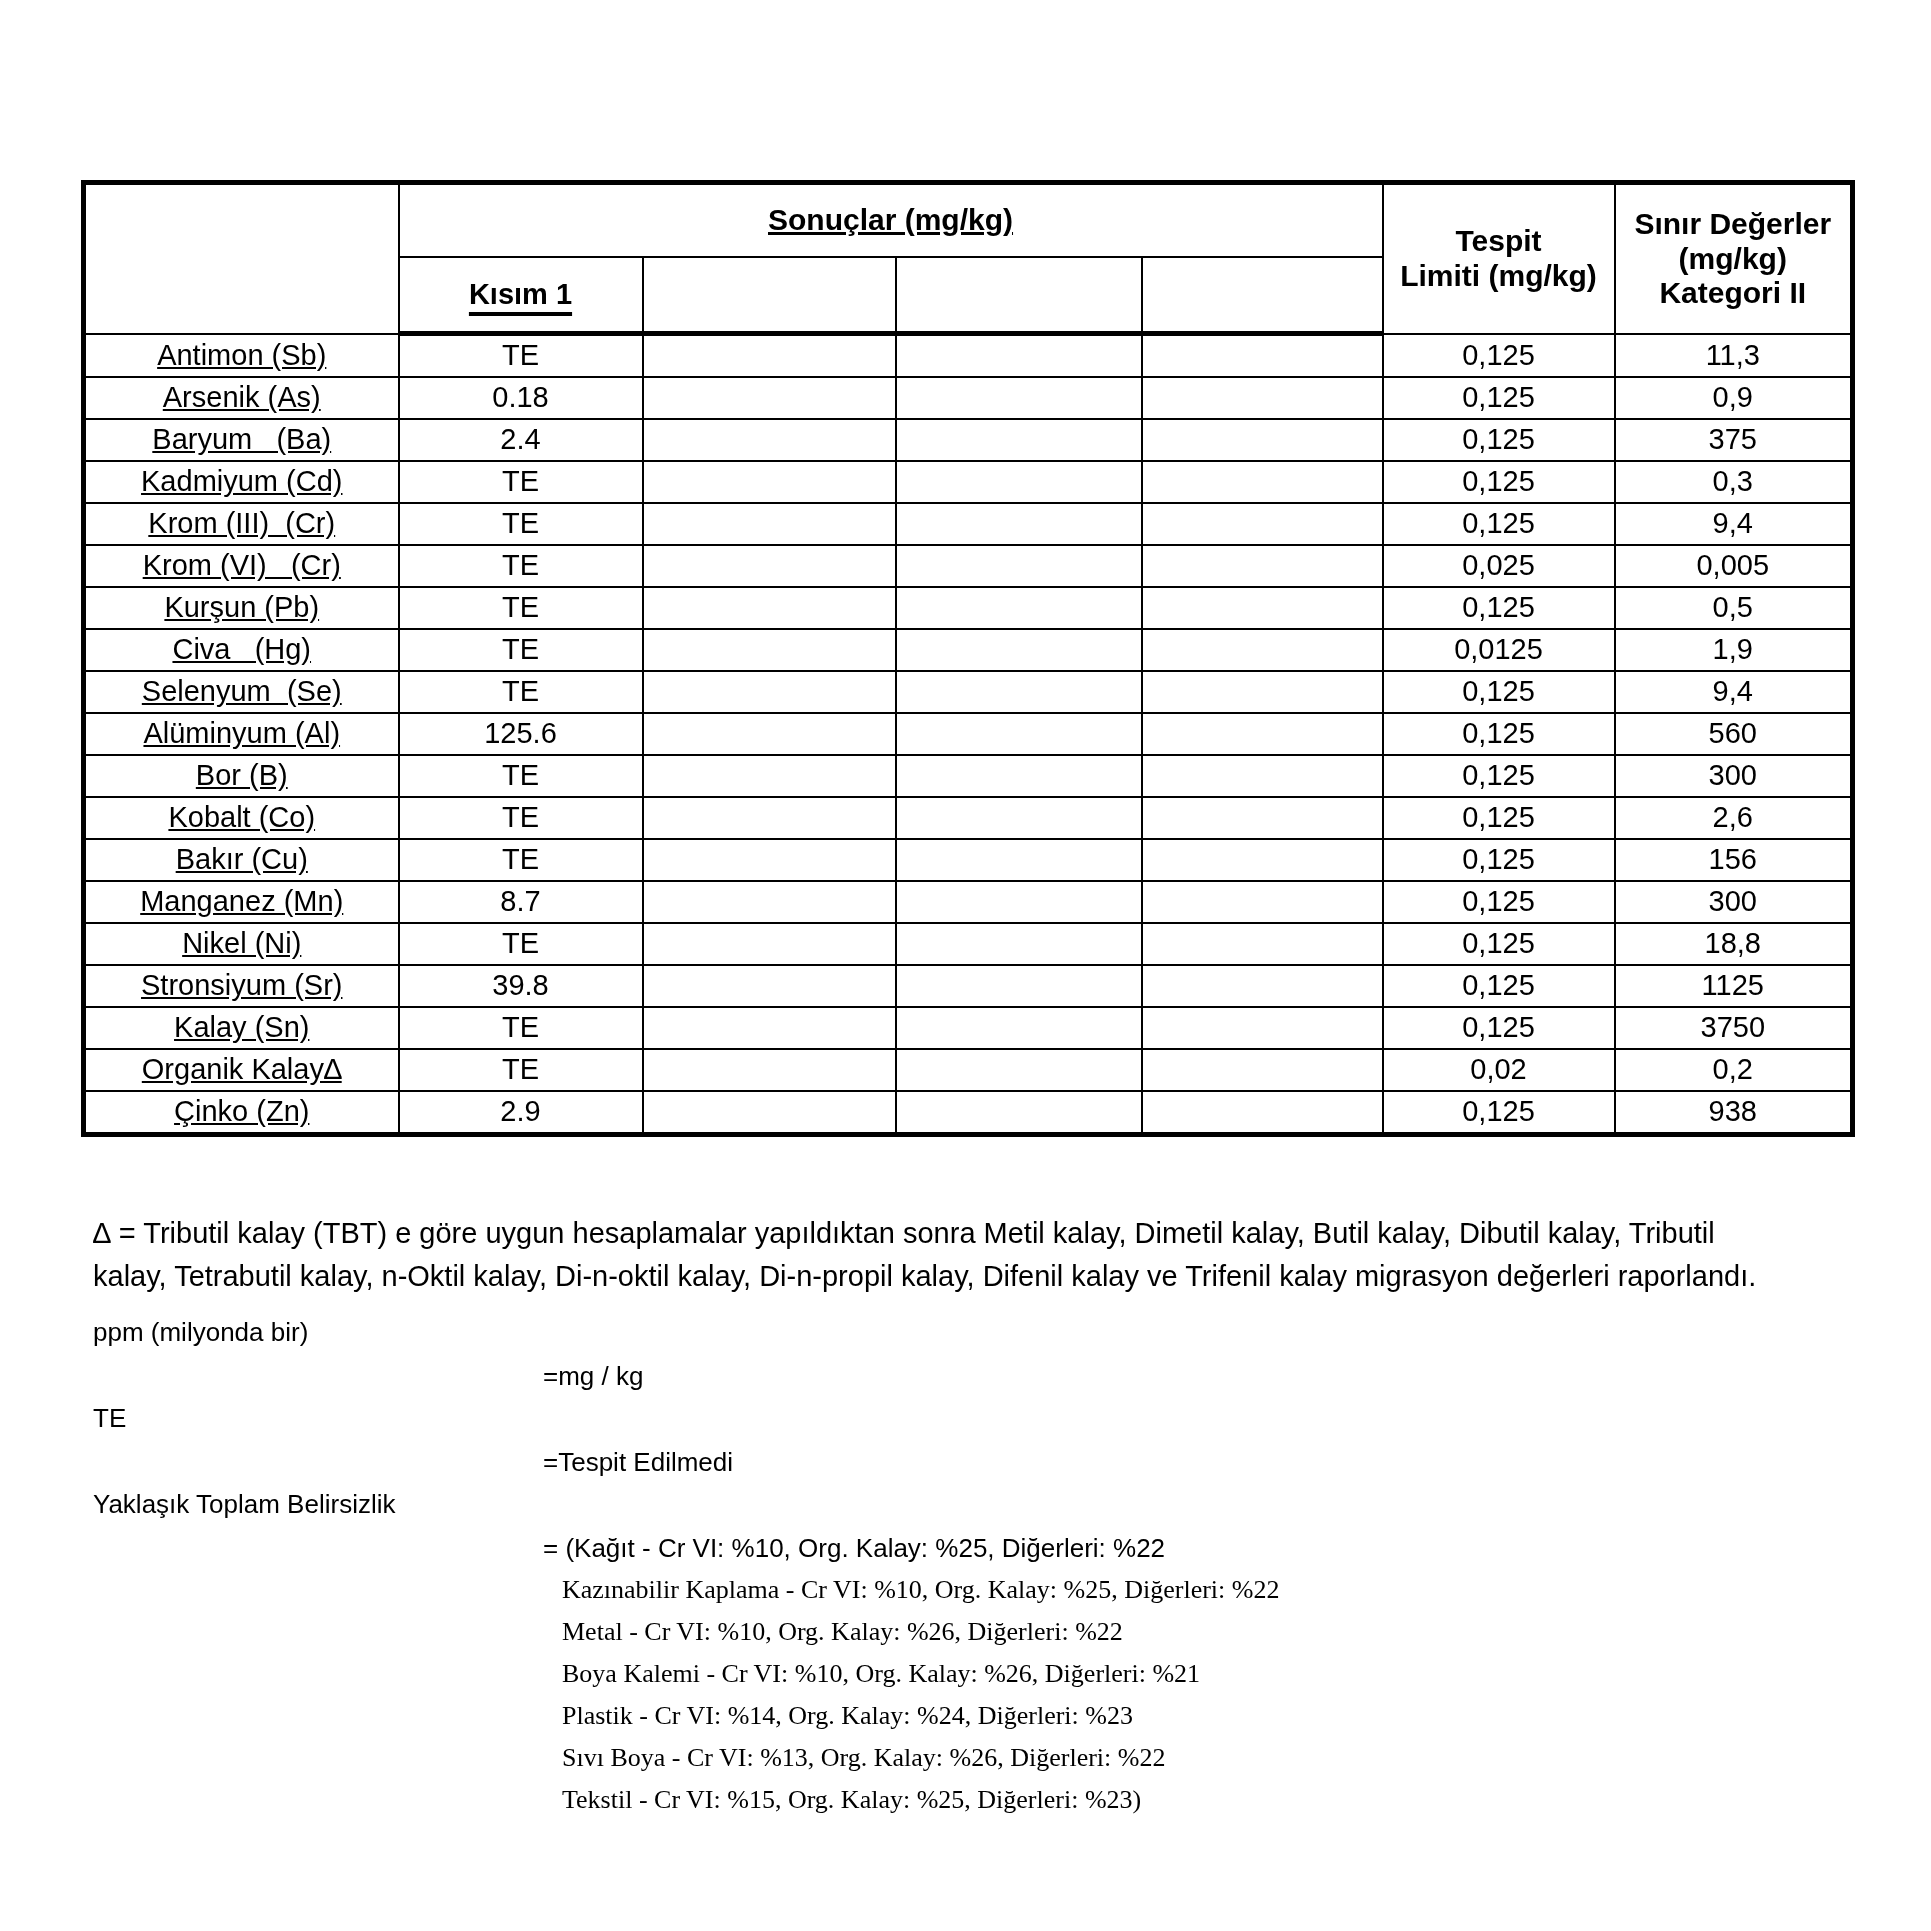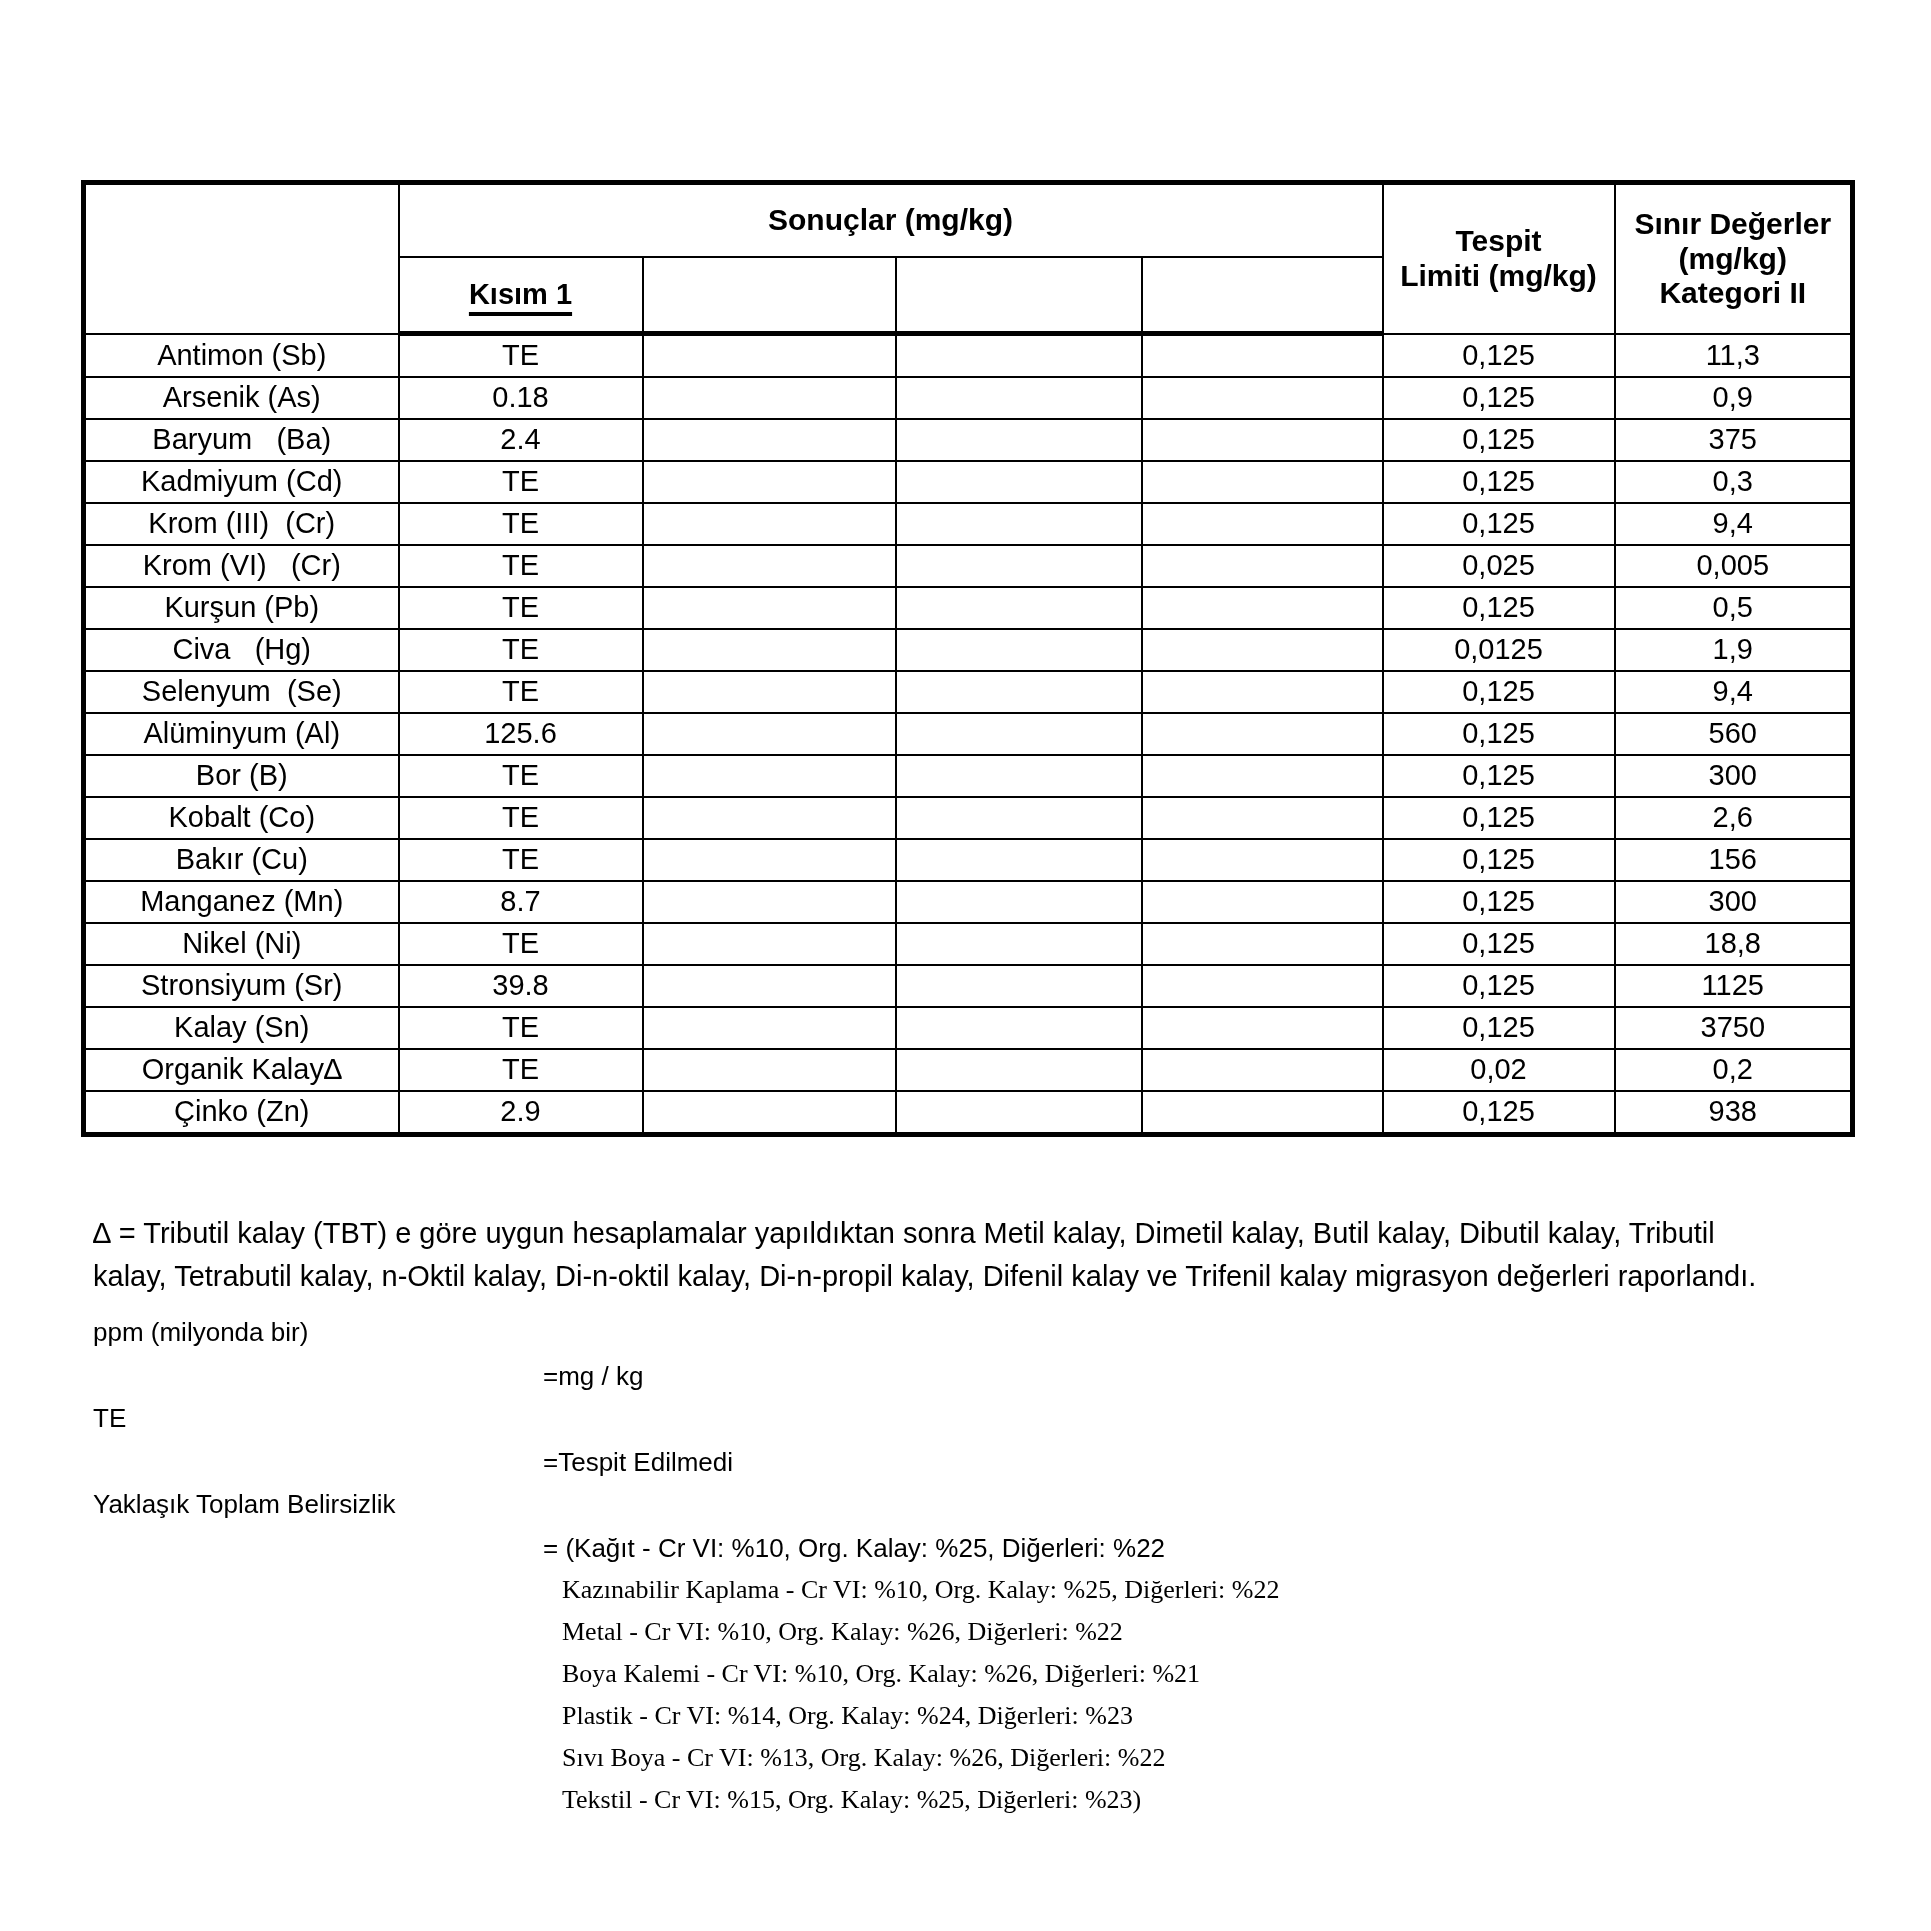--- a/index.html
+++ b/index.html
@@ -32,21 +32,21 @@
   table.results td {
     border: 2.9px solid #000;
     text-align: center;
     vertical-align: middle;
     padding: 0;
     font-size: 29px;
     line-height: 1.15;
     overflow: hidden;
   }
   
-  td.thick-r { border-right-width: 5.8px; }
+  td.thick-r { border-right-width: 5.8px; text-decoration: underline; }
   td.med-r   { border-right-width: 4.8px; }
 
   
   tr.hdr1 td { height: 71px; font-weight: bold; font-size: 30px; }
   tr.hdr2 td { height: 73px; border-bottom-width: 5.8px; text-align: center; }
   td.corner-cell { border-bottom-width: 5.8px; }
   td.results-group { border-bottom-width: 3.9px; }
   td.rowspan-hdr {
     font-weight: bold;
     font-size: 30px;

